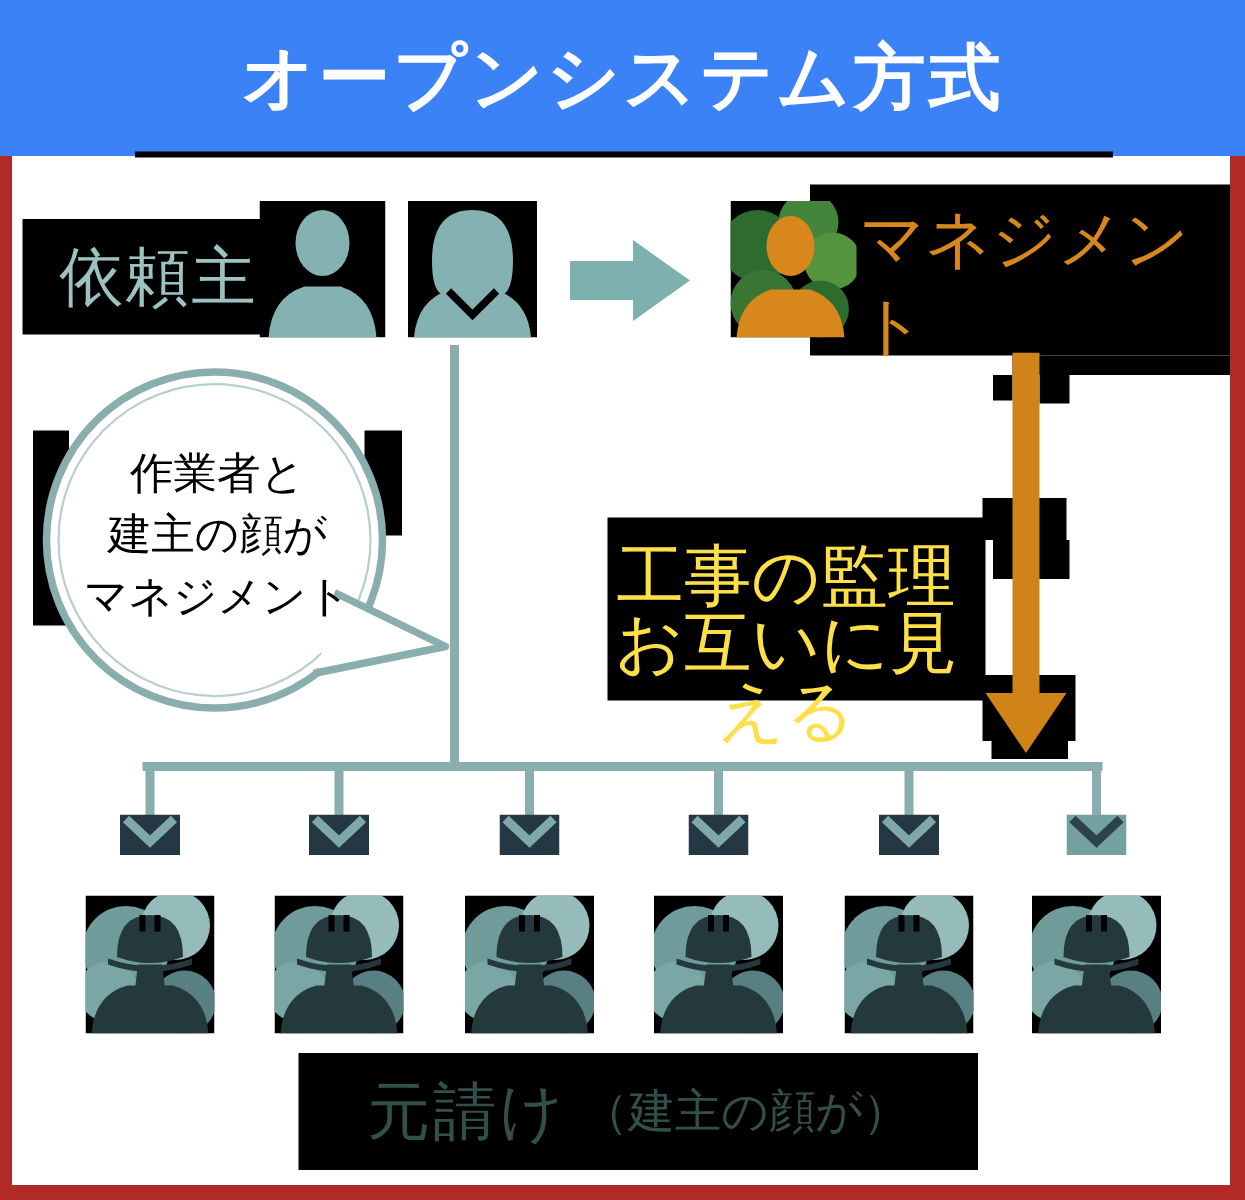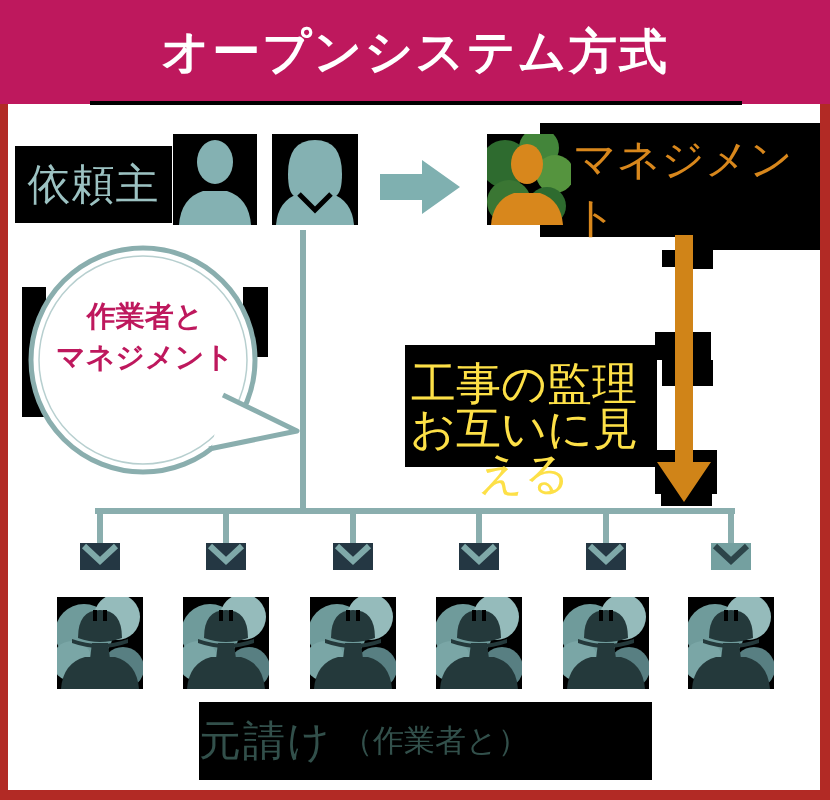--- a/index.html
+++ b/index.html
@@ -2,33 +2,33 @@
 <html><head>
 <meta charset="utf-8">
 <style>
   html,body{margin:0;padding:0;background:#fff;}
   .canvas{
     position:relative;width:830px;height:800px;overflow:hidden;
     background:#fff;
     font-family:"Liberation Sans","DejaVu Sans",sans-serif;
   }
   
-  .title-band{position:absolute;left:0;top:0;width:830px;height:104px;background:#be185d;
+  .title-band{position:absolute;left:0;top:0;width:830px;height:104px;background:#3b82f6;
     display:flex;align-items:center;justify-content:center;z-index:5;}
   .title-band .title{color:#fff;font-size:48px;font-weight:bold;letter-spacing:2px;}
   .border-left{position:absolute;left:0;top:104px;width:8px;height:686px;background:#b22a25;z-index:5;}
   .border-right{position:absolute;left:820px;top:104px;width:10px;height:686px;background:#b22a25;z-index:5;}
   .border-bottom{position:absolute;left:0;top:790px;width:830px;height:10px;background:#b22a25;z-index:5;}
   .header-underline{position:absolute;left:90px;top:101px;width:652px;height:4px;background:#000;z-index:6;}
 
   
   .panel{position:absolute;background:#000;}
 
   
-  .client-box{left:15px;top:146px;width:157px;height:77px;display:flex;align-items:center;justify-content:center;}
+  .client-box{left:15px;top:146px;width:157px;height:77px;display:flex;align-items:center;justify-content:center;padding-left:12px;}
   .client-box .lbl{color:#9cc2c2;font-size:43px;letter-spacing:1px;}
   .icon-male{position:absolute;left:173px;top:134px;width:84px;height:91px;z-index:2;}
   .icon-female{position:absolute;left:272px;top:134px;width:86px;height:91px;z-index:2;}
   .arrow-right{position:absolute;left:380px;top:160px;width:80px;height:54px;}
   .icon-architect{position:absolute;left:487px;top:134px;width:84px;height:91px;z-index:3;}
 
   
   .office-box{left:540px;top:123px;width:282px;height:114px;}
   .office-name{position:absolute;left:573px;top:131px;color:#d8871c;font-size:43px;font-weight:500;z-index:4;}
   .office-sub{position:absolute;left:592px;top:187px;color:#d8871c;font-size:30px;font-weight:500;z-index:4;}
@@ -56,30 +56,30 @@
   .f4{left:655px;top:332px;width:56px;height:28px;}
   .f5{left:662px;top:360px;width:51px;height:26px;}
   .f6{left:655px;top:450px;width:62px;height:44px;}
   .f7{left:661px;top:490px;width:51px;height:16px;}
 
   
   .bubble-frag-a{left:22px;top:287px;width:24px;height:130px;}
   .bubble-frag-b{left:243px;top:287px;width:25px;height:70px;}
   .bubble-svg{position:absolute;left:18px;top:243px;width:292px;height:236px;z-index:2;}
   .bubble-text{position:absolute;left:40px;top:296px;width:210px;text-align:center;z-index:3;
-    color:#be185d;font-size:29px;line-height:41px;font-weight:bold;}
+    color:#000000;font-size:29px;line-height:41px;}
 
   
   .envelope{position:absolute;top:543px;width:40px;height:27px;z-index:2;}
   .e1{left:80px}.e2{left:206px}.e3{left:333px}.e4{left:459px}.e5{left:586px}.e6{left:711px}
   .worker{position:absolute;top:597px;width:86px;height:92px;}
   .w1{left:57px}.w2{left:183px}.w3{left:310px}.w4{left:436px}.w5{left:563px}.w6{left:688px}
 
   
-  .prime-box{left:199px;top:702px;width:453px;height:78px;display:flex;align-items:center;gap:10px;}
+  .prime-box{left:199px;top:702px;width:453px;height:78px;display:flex;align-items:center;justify-content:center;gap:10px;}
   .prime-box .main{color:#32504b;font-size:42px;letter-spacing:2px;}
   .prime-box .sub{color:#32504b;font-size:31px;}
   .hidden-defs{position:absolute;width:0;height:0;overflow:hidden;}
 </style>
 </head>
 <body>
 
 <div class="canvas">
 
   <svg class="hidden-defs" aria-hidden="true">
@@ -156,20 +156,21 @@
   <div class="panel bubble-frag-a"></div>
   <div class="panel bubble-frag-b"></div>
   <svg class="bubble-svg" viewBox="0 0 292 236">
     <circle cx="125" cy="117" r="112" fill="#fff" stroke="#8aaeae" stroke-width="5"></circle>
     <circle cx="125" cy="117" r="104" fill="none" stroke="#b7cfcf" stroke-width="1.5"></circle>
     <polygon points="205,150 279,188 193,208" fill="#fff"></polygon>
     <path d="M205,152 L279,188 L191,206" stroke="#8aaeae" stroke-width="5" fill="none" stroke-linejoin="round"></path>
   </svg>
   <div class="bubble-text">
     <div>作業者と</div>
+    <div>建主の顔が</div>
     <div>マネジメント</div>
   </div>
 
   <div class="panel mgmt-box">
     <div class="txt">
       <div>工事の監理</div>
       <div>お互いに見える</div>
     </div>
   </div>
 
@@ -226,16 +227,16 @@
     </svg>
   <svg class="worker w5">
       <use href="#sym-worker"></use>
     </svg>
   <svg class="worker w6">
       <use href="#sym-worker"></use>
     </svg>
 
   <div class="panel prime-box">
     <span class="main">元請け</span>
-    <span class="sub">（作業者と）</span>
+    <span class="sub">（建主の顔が）</span>
   </div>
 
 </div>
 
 </body></html>

